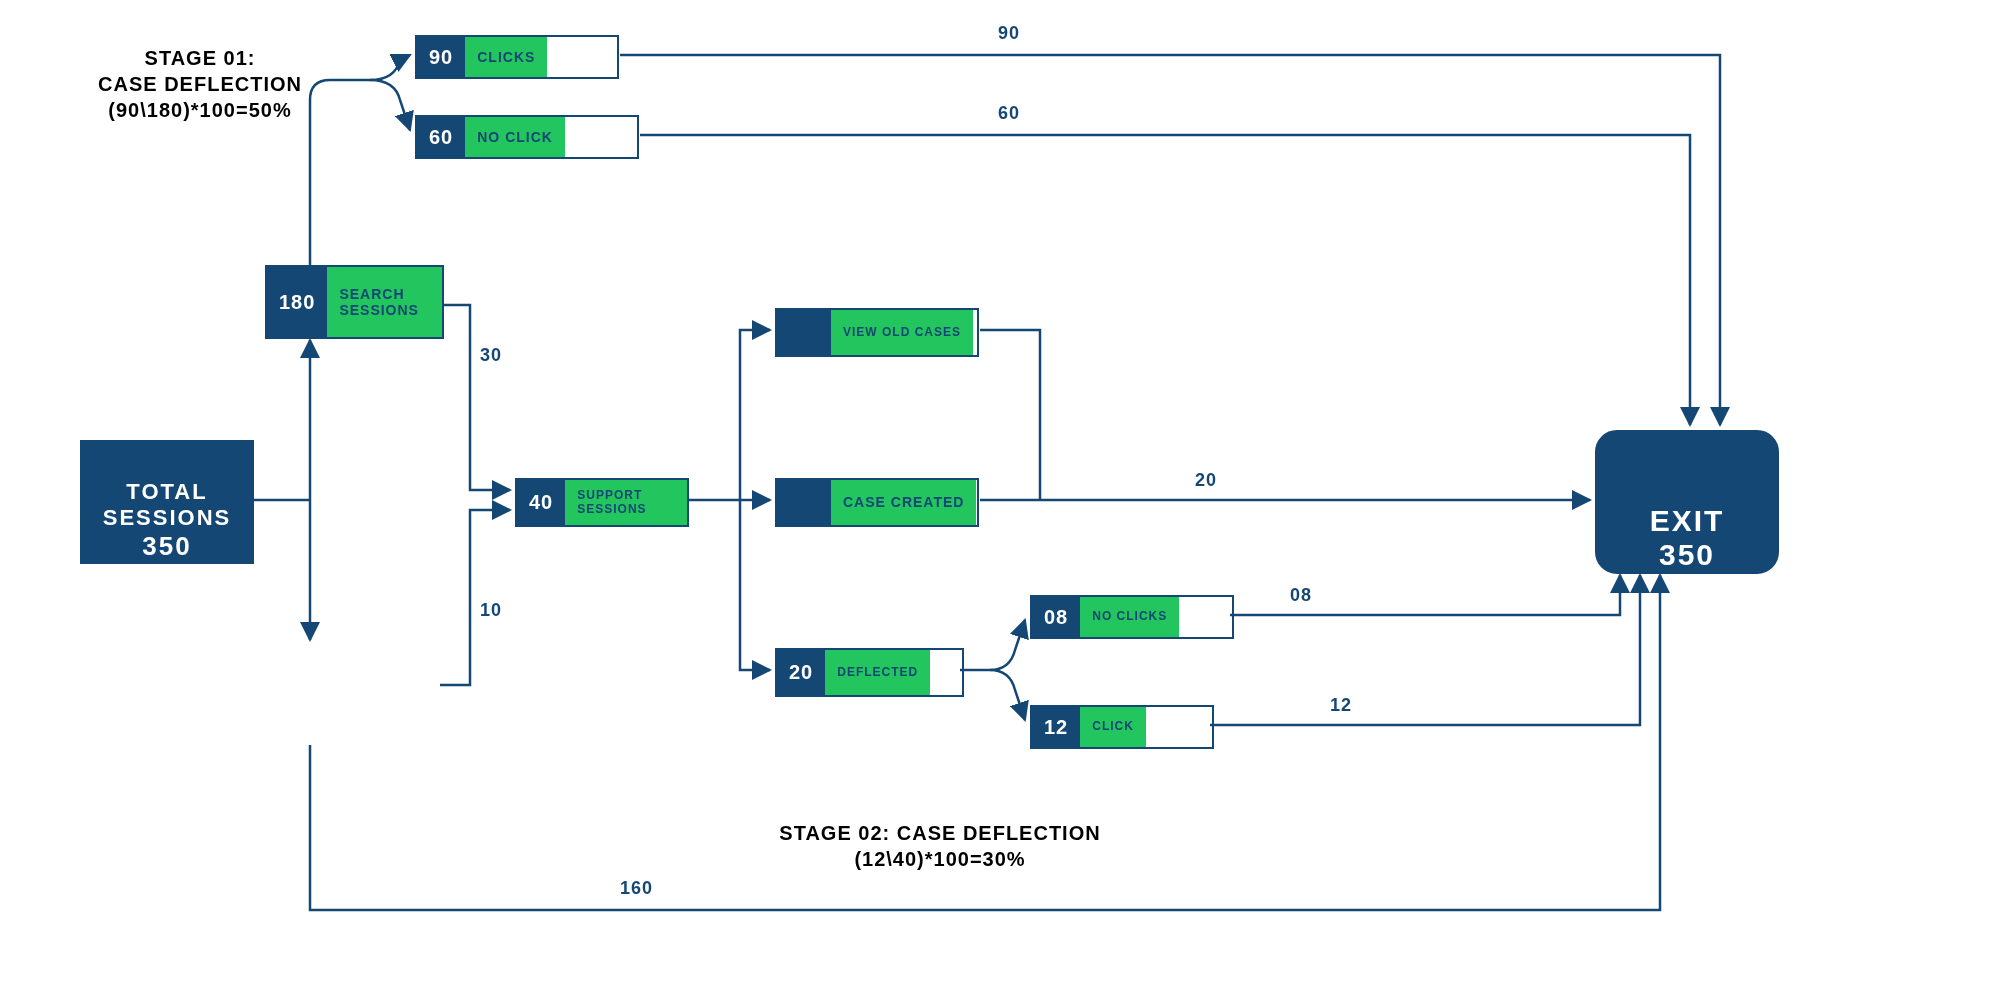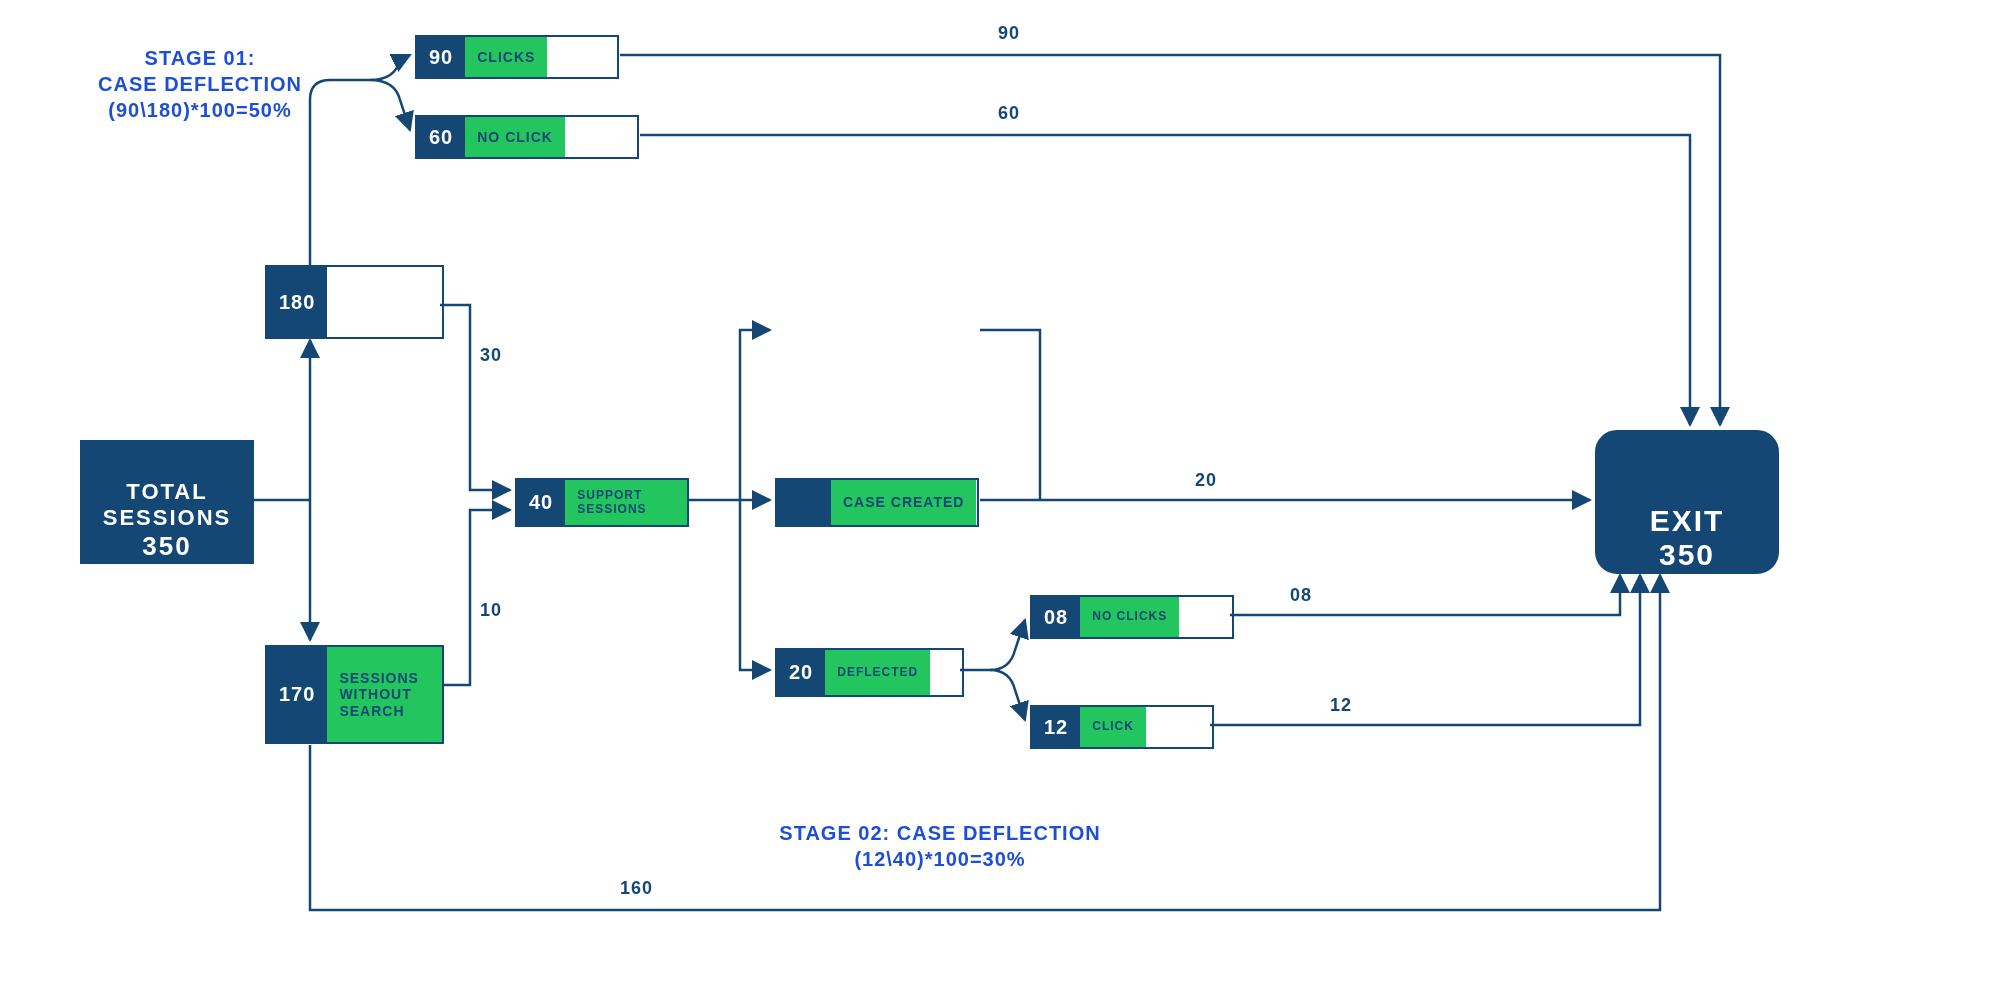--- a/index.html
+++ b/index.html
@@ -7,21 +7,21 @@
   svg{position:absolute;left:0;top:0;}
 
   .node{position:absolute;border:2px solid #154775;display:flex;font-weight:700;color:#154775;letter-spacing:1px;}
   .node .num{background:#154775;color:#fff;display:flex;align-items:center;justify-content:center;padding:0 12px;font-size:20px;}
   .node .lbl{background:#22c55e;display:flex;align-items:center;padding:0 12px;font-size:14px;line-height:1.15;}
   .solid{background:#154775;color:#fff;align-items:center;justify-content:flex-end;flex-direction:column;text-align:center;}
   .solid .t1{font-size:22px;letter-spacing:2px;}
   .solid .t2{font-size:26px;letter-spacing:2px;}
 
   .edgeLabel{position:absolute;font-weight:700;color:#154775;font-size:18px;letter-spacing:1px;}
-  .stageLabel{position:absolute;font-weight:800;color:#1d4ed8;font-size:20px;letter-spacing:1px;text-align:center;line-height:1.3;}
+  .stageLabel{position:absolute;font-weight:800;color:#000000;font-size:20px;letter-spacing:1px;text-align:center;line-height:1.3;}
 </style>
 </head>
 <body>
 
 <div id="canvas">
 
 <svg width="2000" height="1000" viewBox="0 0 2000 1000">
   <defs>
     <marker id="ah" viewBox="0 0 10 10" refX="9" refY="5" markerWidth="8" markerHeight="8" orient="auto-start-reverse">
       <path d="M0,0 L10,5 L0,10 z" fill="#154775"></path>
@@ -66,42 +66,43 @@
 </svg>
 
 <div class="node solid" style="left:80px;top:440px;width:170px;height:120px;">
   <div class="t1">TOTAL</div>
   <div class="t1">SESSIONS</div>
   <div class="t2">350</div>
 </div>
 
 <div class="node" style="left:265px;top:265px;width:175px;height:70px;">
   <div class="num">180</div>
+  <div class="lbl" style="white-space:pre-line;">SEARCH SESSIONS</div>
 </div>
 
-<div class="node" style="left:265px;top:645px;width:175px;height:95px;">
-  <div class="num">170</div>
-  <div class="lbl" style="white-space:pre-line;">SESSIONS WITHOUT SEARCH</div>
-</div>
 
 <div class="node" style="left:415px;top:35px;width:200px;height:40px;">
   <div class="num">90</div>
   <div class="lbl">CLICKS</div>
 </div>
 
 <div class="node" style="left:415px;top:115px;width:220px;height:40px;">
   <div class="num">60</div>
   <div class="lbl">NO CLICK</div>
 </div>
 
 <div class="node" style="left:515px;top:478px;width:170px;height:45px;">
   <div class="num">40</div>
   <div class="lbl" style="font-size:12px;line-height:1.1;">SUPPORT SESSIONS</div>
 </div>
 
+<div class="node" style="left:775px;top:308px;width:200px;height:45px;">
+  <div class="num" style="width:30px;"></div>
+  <div class="lbl" style="font-size:12px;line-height:1.1;">VIEW OLD CASES</div>
+</div>
 
 <div class="node" style="left:775px;top:478px;width:200px;height:45px;">
   <div class="num" style="width:30px;"></div>
   <div class="lbl" style="font-size:14px;line-height:1.1;">CASE CREATED</div>
 </div>
 
 <div class="node" style="left:775px;top:648px;width:185px;height:45px;">
   <div class="num">20</div>
   <div class="lbl" style="font-size:12px;">DEFLECTED</div>
 </div>

